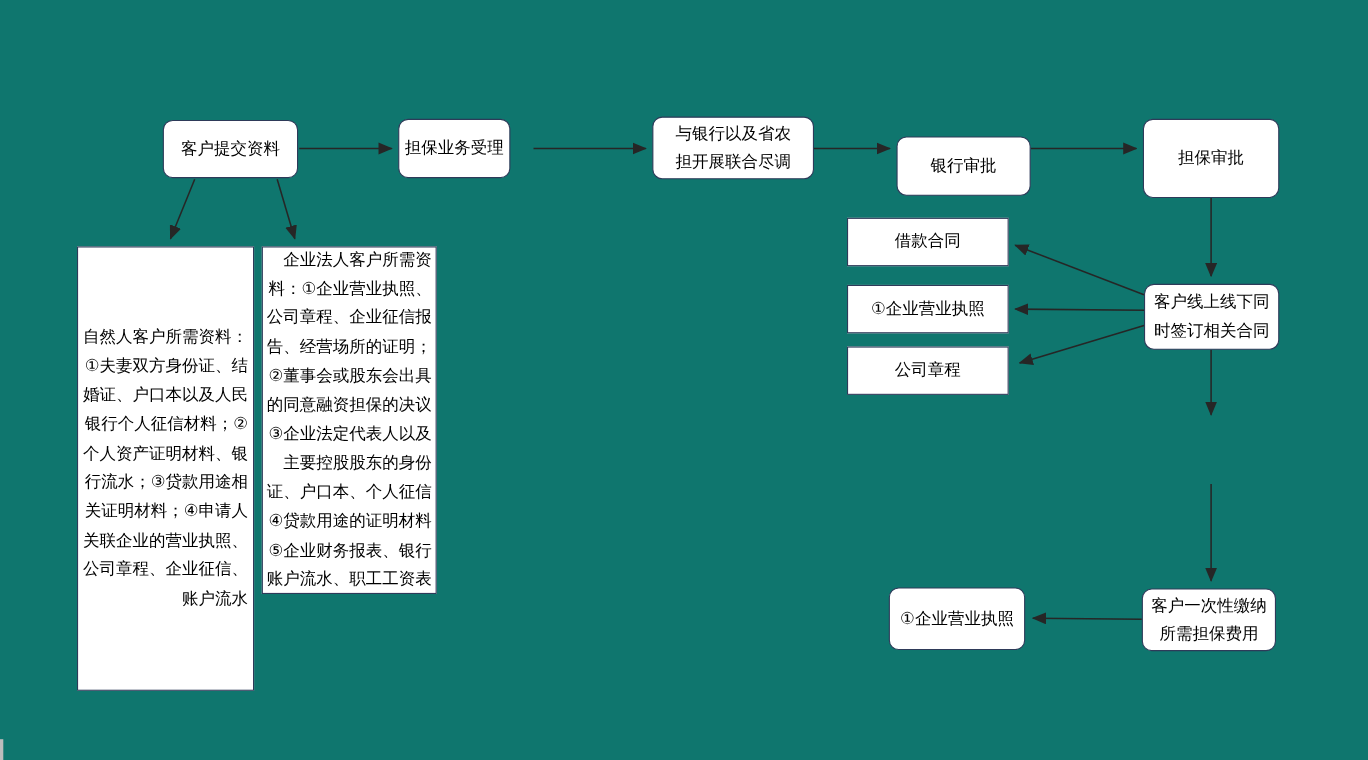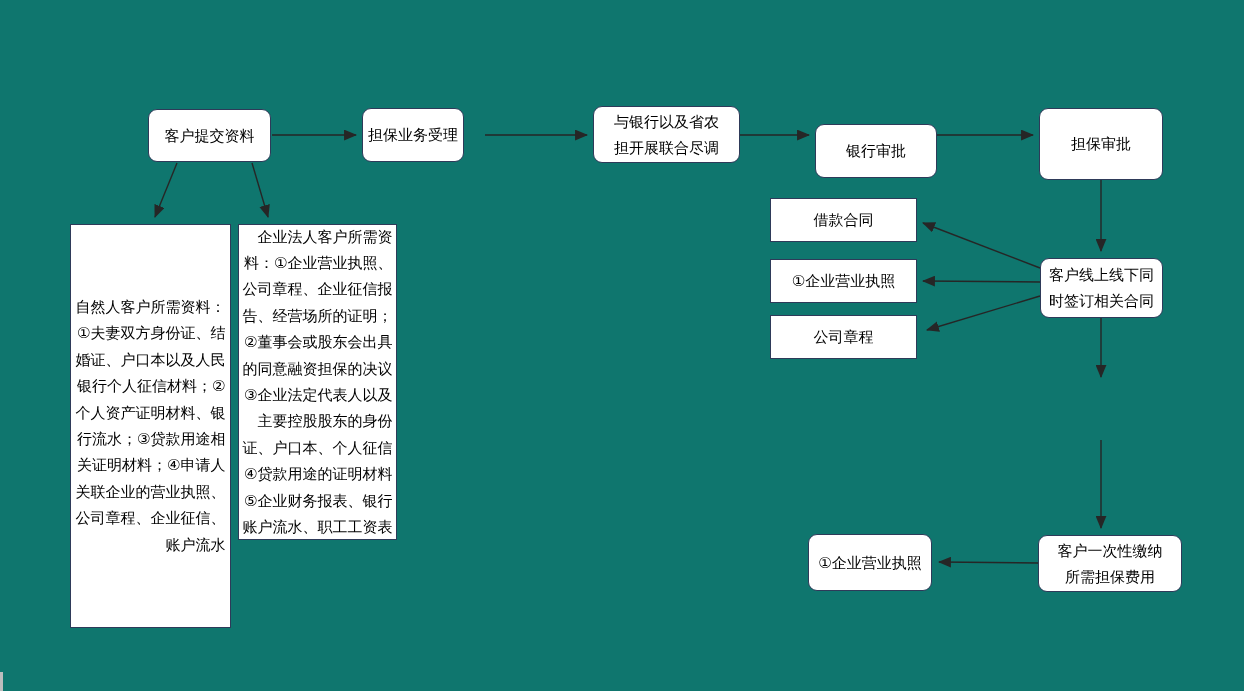--- a/index.html
+++ b/index.html
@@ -108,20 +108,20 @@
   <div class="node rect" style="left:770px;top:198px;width:147px;height:44px">借款合同</div>
 
   <div class="node rect" style="left:770px;top:259px;width:147px;height:44px">①企业营业执照</div>
 
   <div class="node rect" style="left:770px;top:315px;width:147px;height:44px">公司章程</div>
 
   <div class="node rounded" style="left:1040px;top:258px;width:123px;height:60px">客户线上线下同
 时签订相关合同</div>
 
 
-  <div class="node rounded" style="left:1038px;top:535px;width:144px;height:57px">客户一次性缴纳
+  <div class="node rounded" style="left:1038px;top:535px;width:122px;height:57px">客户一次性缴纳
 所需担保费用</div>
 
   <div class="node rounded" style="left:808px;top:534px;width:124px;height:57px">①企业营业执照</div>
 
   <div class="corner-mark"></div>
 
 </div>
 
 </body></html>

